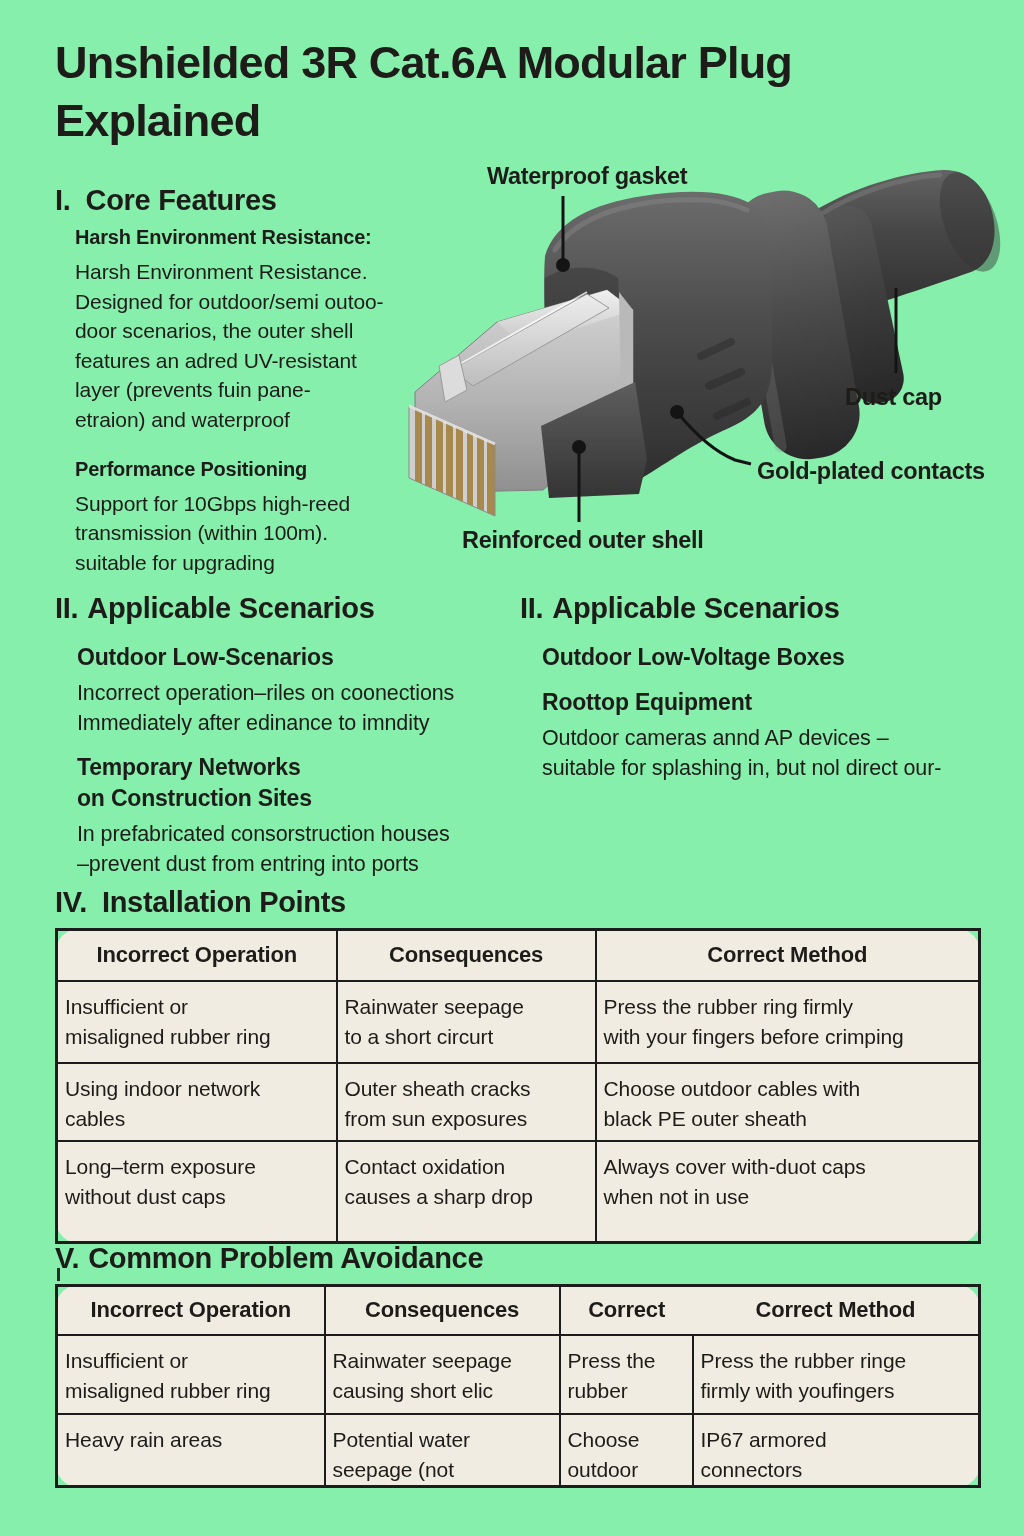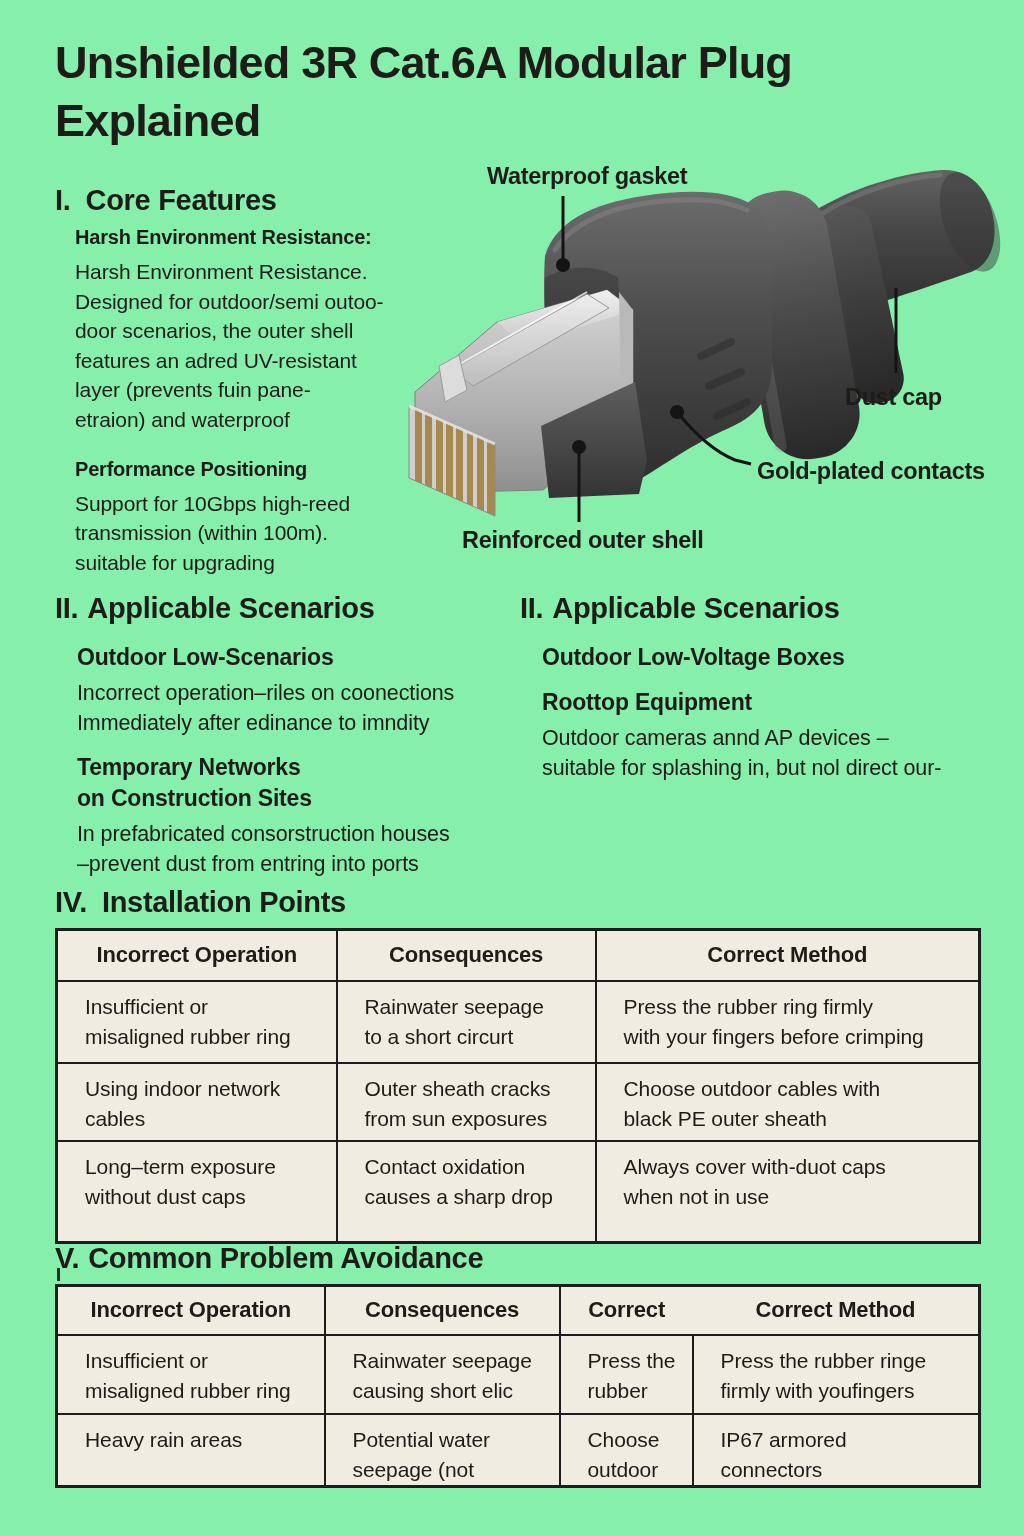--- a/index.html
+++ b/index.html
@@ -41,29 +41,29 @@
   .head-iv{left:55px; top:884px;}
   .head-v{left:55px; top:1240px;}
 
   table.grid{
     border-collapse:collapse; table-layout:fixed;
     background:#f0ece1;
   }
   table.grid, table.grid td, table.grid th{
     border:2px solid #1c1c1c;
   }
-  table.grid{border-width:3px;}
+  table.grid{border-width:3px;border-radius:26px;}
   .t-install{left:55px; top:928px; width:923px;}
   .t-avoid{left:55px; top:1284px; width:923px;}
   th.hcell{
     font-size:22px; font-weight:700; text-align:center; vertical-align:middle;
     letter-spacing:-0.2px; padding:0;
   }
   td.bcell{
-    vertical-align:top; text-align:left; padding:10px 10px 0 27px;
+    vertical-align:top; text-align:left; padding:10px 10px 0 7px;
   }
   td.bcell .ln{font-size:21px; line-height:30px;}
   .split-head{display:flex; width:100%;}
   .split-head span{display:block; text-align:center;}
   .tick{width:3px; height:13px; background:#2a2a28;}
 </style>
 </head>
 <body>
 
 <div id="canvas">

